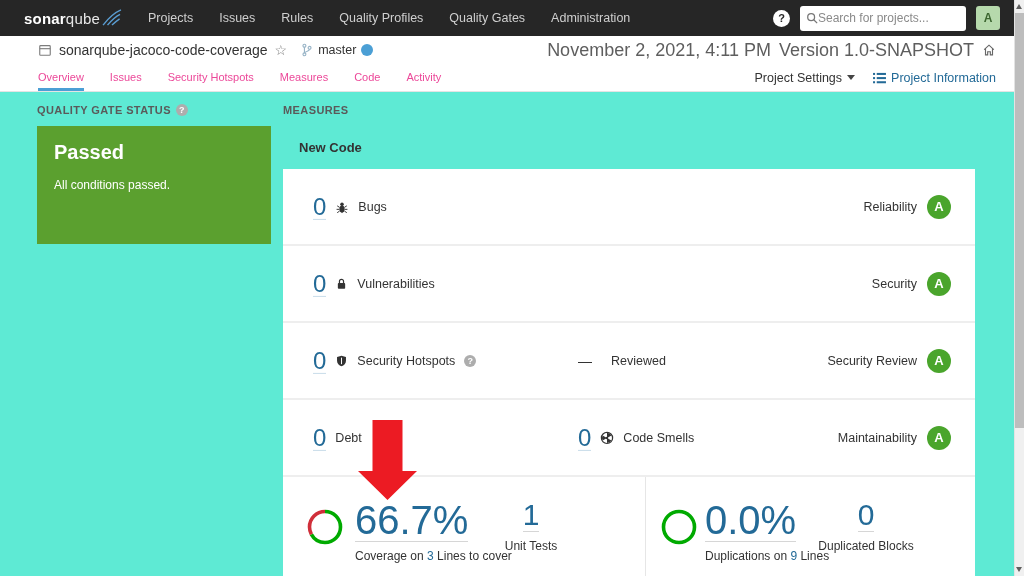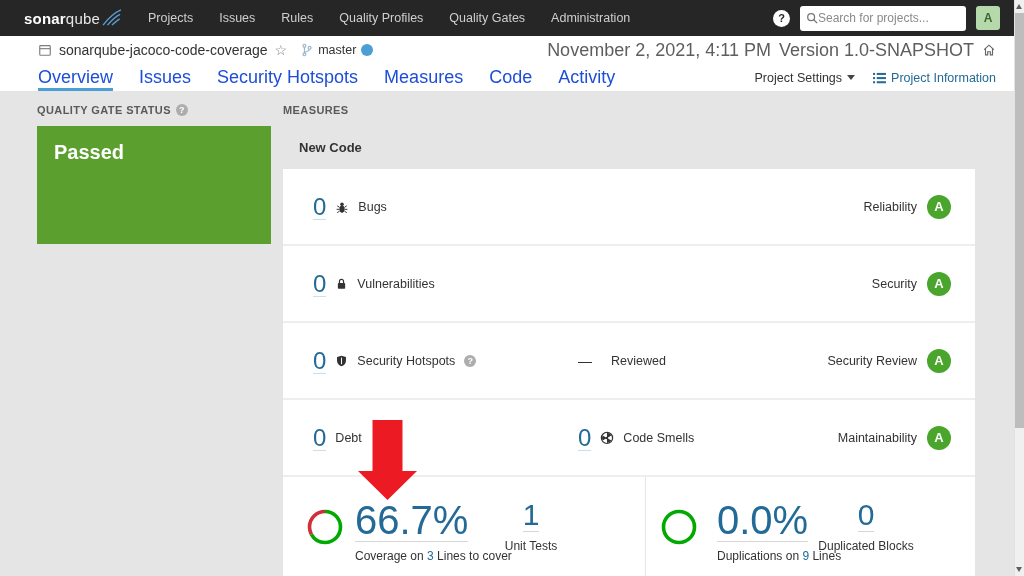--- a/index.html
+++ b/index.html
@@ -39,34 +39,34 @@
   .branch-status { width:12px; height:12px; border-radius:50%; background:#4b9fd5;
     color:#fff; font-size:9px; display:flex; align-items:center; justify-content:center; }
   .crumb-right { margin-left:auto; display:flex; align-items:center; gap:8px;
     font-size:18px; color:#5e5e5e; }
 
   
   .tabs-row { position:absolute; top:64px; left:0; width:1014px; height:28px;
     background:#fff; border-bottom:1px solid #e4e4e4; display:flex; align-items:stretch;
     padding:0 18px 0 38px; }
   .tabs { display:flex; gap:26px; }
-  .tab { font-size:18px; color:#1d4ed8; display:flex; align-items:center; cursor:pointer;
+  .tab { font-size:11px; color:#ec4899; display:flex; align-items:center; cursor:pointer;
     border-bottom:3px solid transparent; padding-top:2px; }
   .tab.active { border-bottom-color:#4b9fd5; }
   .tabs-right { margin-left:auto; display:flex; align-items:center; gap:18px; }
   .proj-settings { font-size:12.5px; color:#333; display:flex; align-items:center;
     gap:5px; cursor:pointer; }
   .caret-down { width:0; height:0; border-left:4px solid transparent;
     border-right:4px solid transparent; border-top:5px solid #444; }
   .proj-info { font-size:12.5px; color:#236a97; display:flex; align-items:center;
     gap:5px; cursor:pointer; }
 
   
   .content { position:absolute; top:92px; left:0; width:1014px; height:484px;
-    background:#e5e5e5; }
+    background:#5eead4; }
   .panel-heading { font-size:11px; font-weight:bold; color:#5a5a5a;
     letter-spacing:.4px; display:flex; align-items:center; gap:5px; }
   .help-sm { width:12px; height:12px; border-radius:50%; background:#adadad; color:#fff;
     font-size:9px; font-weight:bold; display:inline-flex; align-items:center;
     justify-content:center; cursor:pointer; flex:none; }
 
   .qg-panel { position:absolute; left:37px; top:12px; width:234px; }
   .qg-box { margin-top:10px; height:118px; background:#5ba02f; padding:15px 17px;
     cursor:default; }
   .qg-status { color:#fff; font-size:20px; font-weight:bold; }
@@ -216,20 +216,21 @@
 
   <div class="content">
 
     <div class="qg-panel">
       <div class="panel-heading">
         <span>QUALITY GATE STATUS</span>
         <span class="help-sm">?</span>
       </div>
       <div class="qg-box">
         <div class="qg-status">Passed</div>
+        <div class="qg-sub">All conditions passed.</div>
       </div>
     </div>
 
     <div class="ms-panel">
       <div class="panel-heading">
         <span>MEASURES</span>
       </div>
       <div class="ms-tabs">
         <div class="ms-tab">New Code</div>
       </div>
@@ -333,21 +334,21 @@
             </div>
           </div>
           <div class="count-group" style="left:218px; width:60px;">
             <span class="count-num">1</span>
             <div class="count-label">Unit Tests</div>
           </div>
 
           <svg class="gauge" style="left:376px;" width="40" height="40" viewBox="0 0 40 40">
             <circle cx="20" cy="20" r="15.5" fill="none" stroke="#00aa00" stroke-width="3.6"></circle>
           </svg>
-          <div class="pct-group" style="left:434px;">
+          <div class="pct-group" style="left:422px;">
             <span class="pct">0.0%</span>
             <div class="pct-detail">
               <span>Duplications on</span>
               <span class="lnk">9</span>
               <span>Lines</span>
             </div>
           </div>
           <div class="count-group" style="left:528px; width:110px;">
             <span class="count-num">0</span>
             <div class="count-label">Duplicated Blocks</div>

